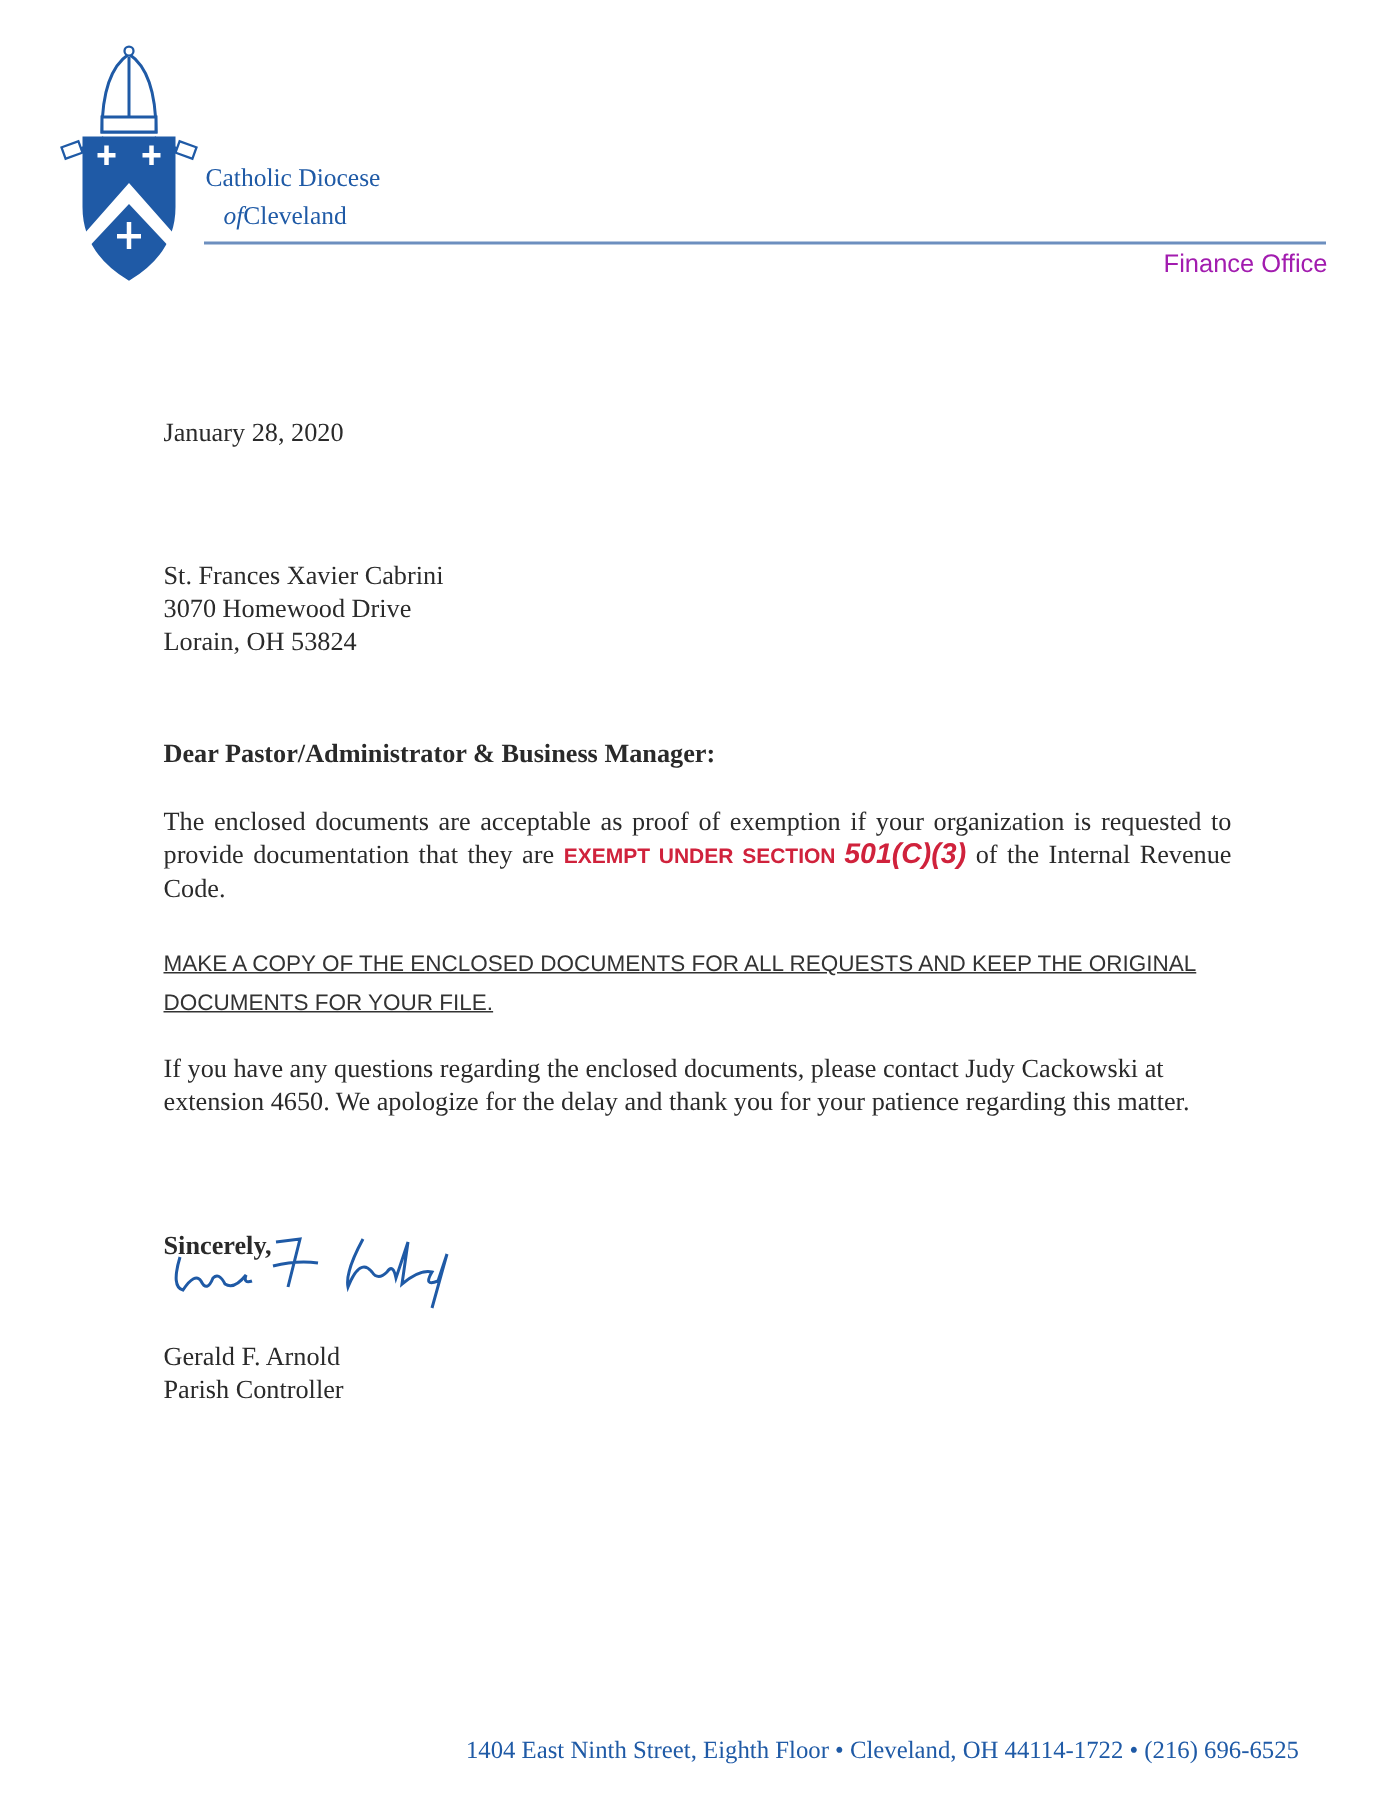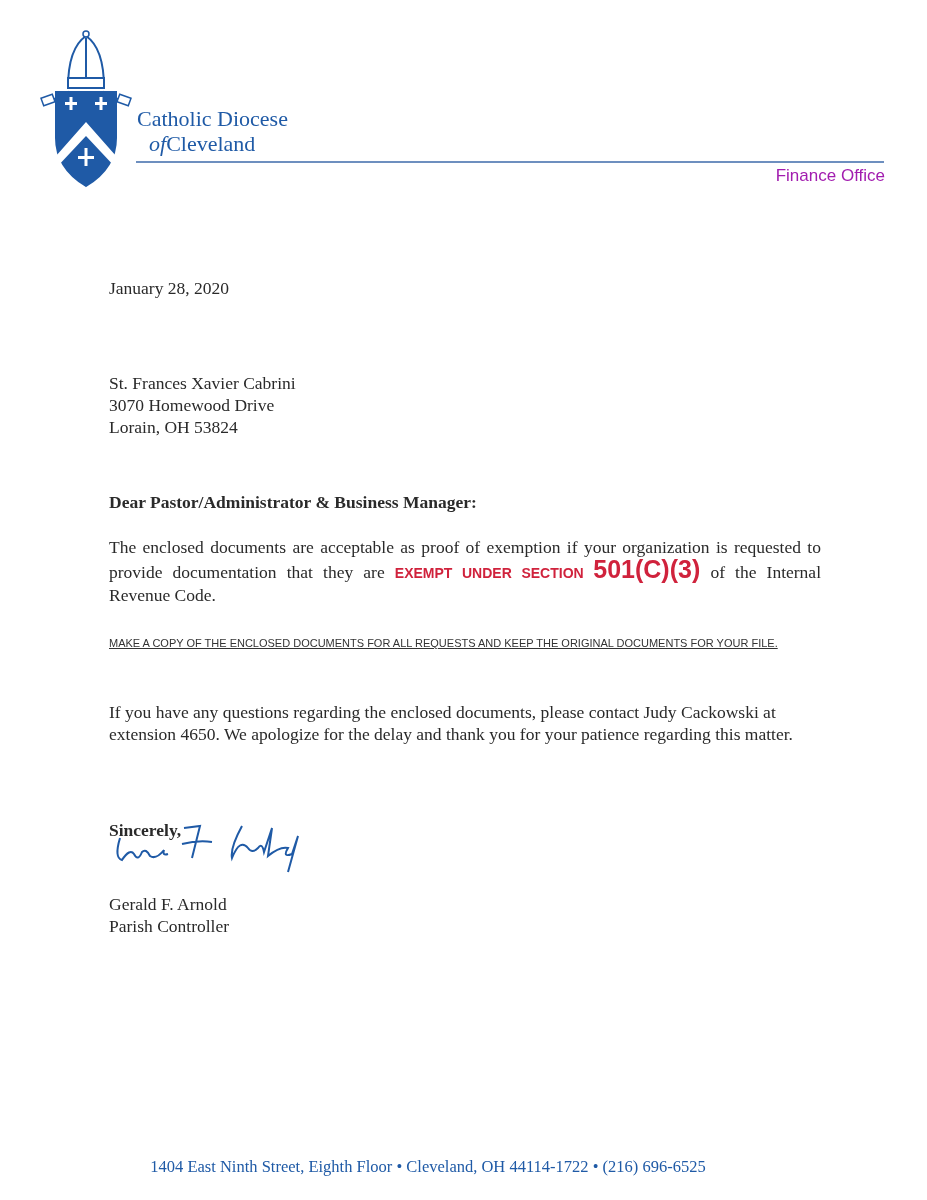--- a/index.html
+++ b/index.html
@@ -1,34 +1,34 @@
 <!DOCTYPE html>
 <html><head>
 <meta charset="utf-8">
 <style>
   html, body { margin: 0; padding: 0; background: #ffffff; }
   body { width: 927px; height: 1200px; position: relative; overflow: hidden; font-family: "Liberation Serif", serif; color: #222; }
   .logo { position: absolute; left: 38px; top: 28px; width: 96px; height: 162px; }
-  .brand { position: absolute; left: 137px; top: 106px; color: #1f5aa6; font-family: "Liberation Serif", serif; font-size: 22px; line-height: 25px; }
+  .brand { position: absolute; left: 137px; top: 106px; color: #1f5aa6; font-family: "Liberation Serif", serif; font-size: 17px; line-height: 25px; }
   .brand .of { font-style: italic; margin-left: 12px; }
   .rule { position: absolute; left: 136px; top: 161px; width: 748px; height: 2px; background: #6d8fbf; }
   .office { position: absolute; right: 42px; top: 166px; color: #a21caf; font-family: "Liberation Sans", sans-serif; font-size: 17px; }
   .text { position: absolute; left: 109px; font-size: 17.5px; line-height: 22px; color: #2a2a2a; margin-top: 31px; }
   .date { top: 246px; }
   .addr { top: 341px; }
   .salutation { top: 460px; font-weight: bold; }
   .p1 { top: 505px; width: 712px; text-align: justify; }
   .red { color: #d0223c; font-family: "Liberation Sans", sans-serif; font-weight: bold; font-size: 14px; }
-  .red .big { font-size: 25px; }
-  .p2 { top: 599px; width: 716px; font-family: "Liberation Sans", sans-serif; font-size: 11px; line-height: 26px; text-decoration: underline; color: #333; }
+  .red .big { font-size: 19px; font-style: italic; }
+  .p2 { top: 599px; width: 716px; font-family: "Liberation Sans", sans-serif; font-size: 15px; line-height: 26px; text-decoration: underline; color: #333; }
   .p3 { top: 670px; width: 716px; }
   .closing { top: 788px; font-weight: bold; }
   .sig { position: absolute; left: 112px; top: 818px; width: 230px; height: 55px; }
   .signame { top: 862px; }
-  .footer { position: absolute; left: 0; width: 856px; top: 1157px; text-align: center; color: #1f5aa6; font-size: 16.5px; }
+  .footer { position: absolute; left: 0; width: 856px; top: 1157px; text-align: right; color: #1f5aa6; font-size: 16.5px; padding-left: 10px; }
 </style>
 </head>
 <body>
 
 <svg class="logo" viewBox="0 0 96 162">
 
   <path d="M30 60 Q30 20 48 8 Q66 20 66 60 Z" fill="#fff" stroke="#1f5aa6" stroke-width="2"></path>
   <line x1="48" y1="10" x2="48" y2="58" stroke="#1f5aa6" stroke-width="2"></line>
   <rect x="30" y="50" width="36" height="10" fill="#fff" stroke="#1f5aa6" stroke-width="2"></rect>
   <circle cx="48" cy="6" r="3" fill="#fff" stroke="#1f5aa6" stroke-width="1.5"></circle>

